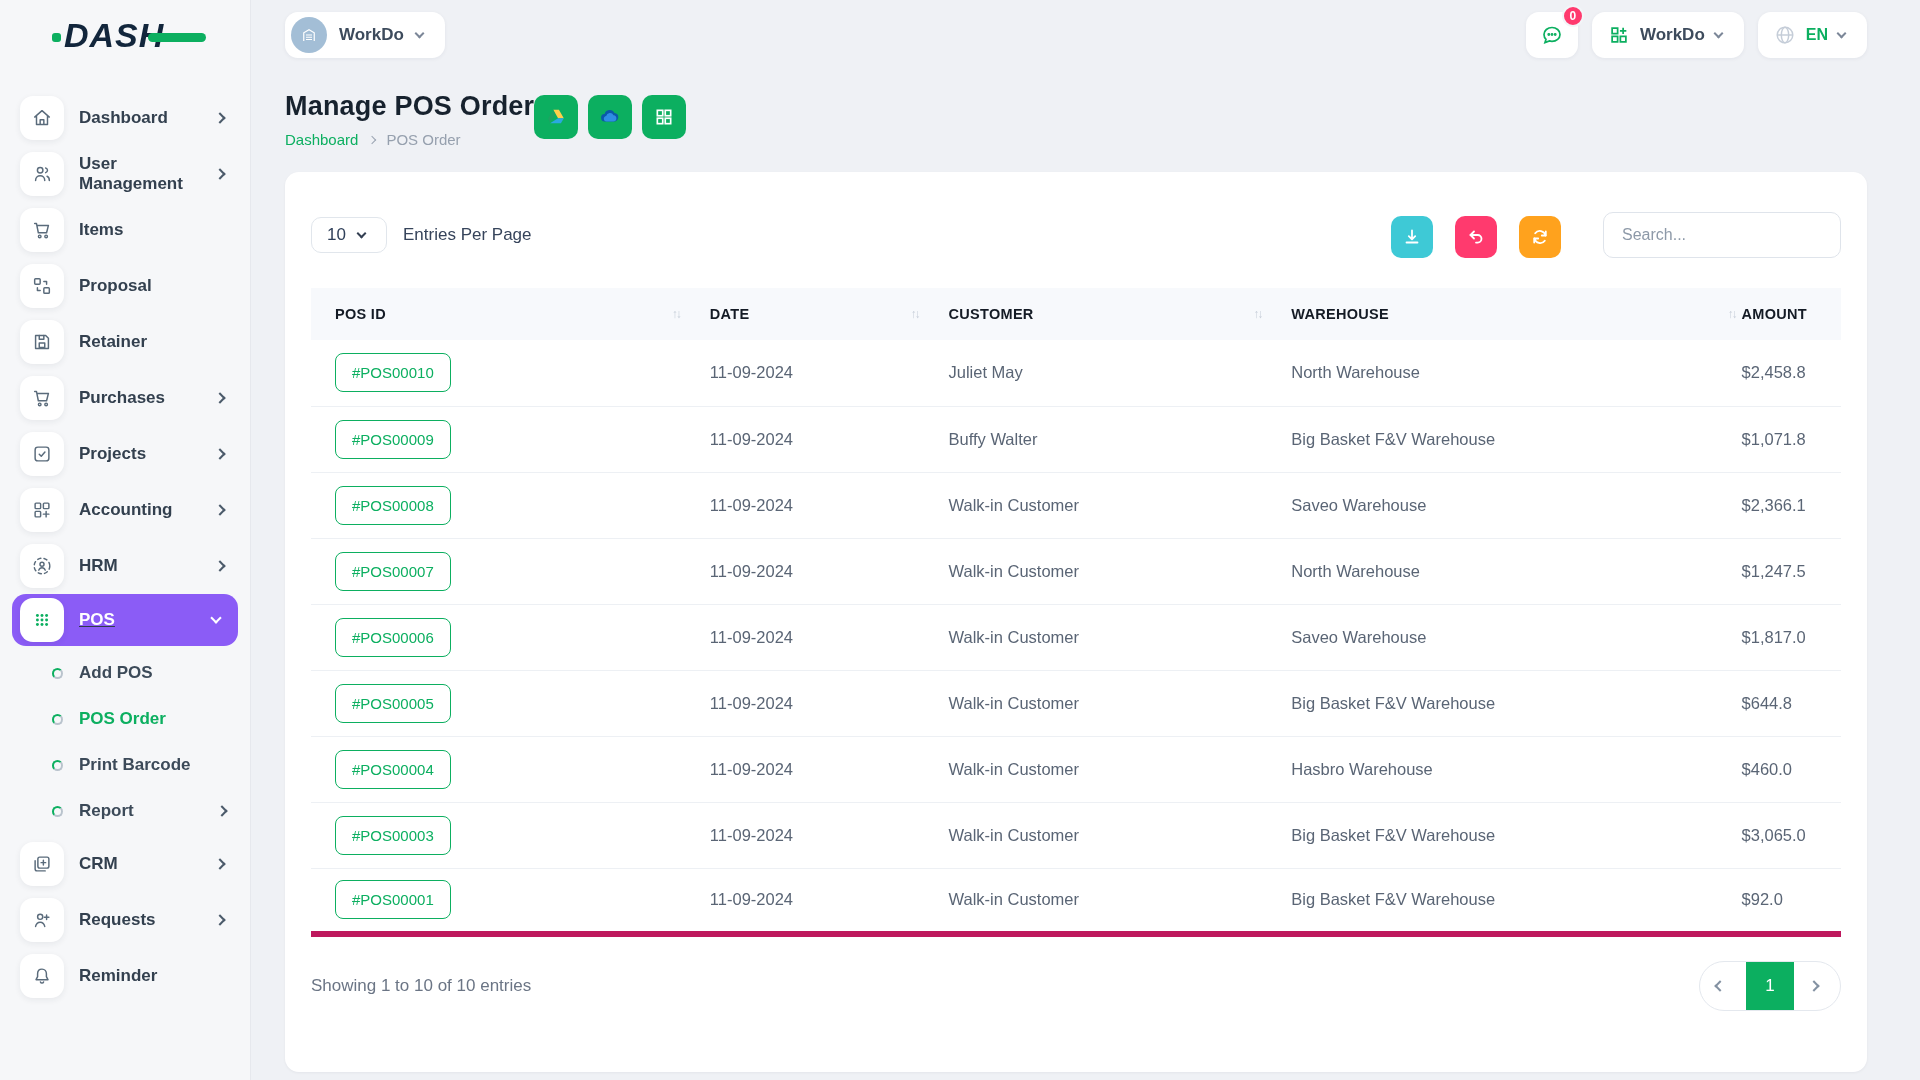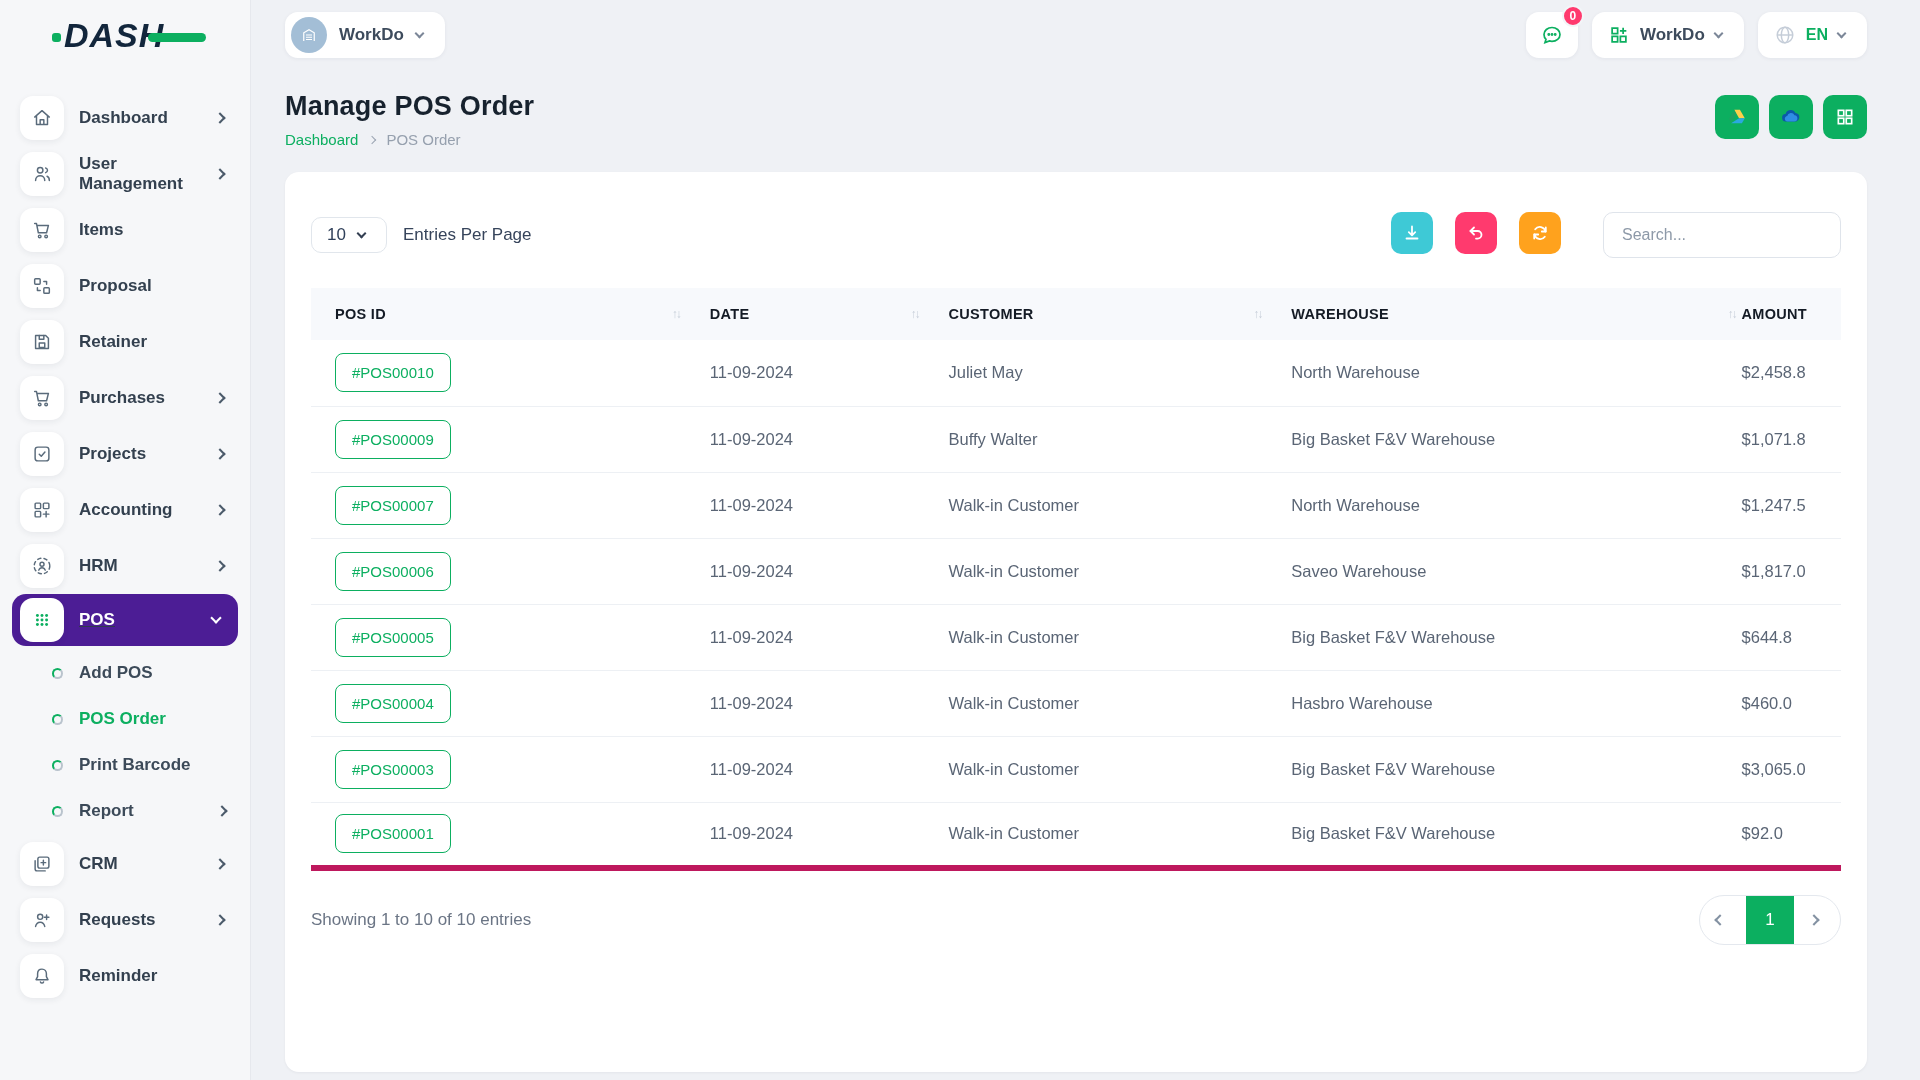--- a/index.html
+++ b/index.html
@@ -13,21 +13,21 @@
   .logo-dot { position:absolute; left:52px; top:33px; width:9px; height:9px; border-radius:3px; background:#0CAF60; }
   .logo-text { font-size:34px; font-weight:900; letter-spacing:1px; color:#12263c; font-style:italic; }
   .logo-bar { width:58px; height:9px; border-radius:5px; background:#0CAF60; margin-left:-16px; margin-top:4px; }
   .nav { padding-top:20px; }
   .nav-item { height:56px; display:flex; align-items:center; gap:15px; padding:0 20px 0 20px; cursor:pointer; }
   .chip { width:44px; height:44px; min-width:44px; border-radius:13px; background:#fff;
     box-shadow:0 2px 6px rgba(25,39,62,.07); display:flex; align-items:center; justify-content:center; }
   .nav-label { flex:1; font-size:17px; font-weight:600; color:#33404f; }
   .chev { width:8px; height:8px; border-right:2px solid #4b5a6a; border-bottom:2px solid #4b5a6a;
     transform:rotate(-45deg); margin-right:6px; }
-  .nav-item.active { background:#4c1d95; border-radius:14px; margin:0 12px; padding:0 12px 0 8px; height:52px;text-decoration:underline; }
+  .nav-item.active { background:#8b5cf6; border-radius:14px; margin:0 12px; padding:0 12px 0 8px; height:52px;text-decoration:underline; }
   .nav-item.active .nav-label { color:#fff; }
   .nav-item.active .chev { border-color:#fff; transform:rotate(45deg); margin-top:-4px; }
   .subnav { padding:4px 0 2px 0; }
   .sub-item { height:46px; display:flex; align-items:center; gap:16px; padding-left:52px; cursor:pointer; }
   .ring { width:11px; height:11px; border-radius:50%; border:2px solid #b9c3cd; border-top-color:#0CAF60; border-left-color:#0CAF60; }
   .sub-label { flex:1; font-size:17px; font-weight:600; color:#3c4a59; }
   .sub-item.active .sub-label { color:#0CAF60; }
   .sub-item .chev { margin-right:24px; }
   svg.lic { width:22px; height:22px; stroke:#5a6b7b; fill:none; stroke-width:1.6; stroke-linecap:round; stroke-linejoin:round; }
   .nav-item.active svg.lic { stroke:#0CAF60; }
@@ -46,39 +46,39 @@
   .badge-count { position:absolute; top:-7px; right:-6px; min-width:22px; height:22px; border-radius:50%;
     background:#FF3A6E; color:#fff; font-size:12px; font-weight:700; display:flex; align-items:center; justify-content:center;
     border:2px solid #f3f5f8; }
   .cw-pill { padding:0 18px; gap:10px; }
   .apps-pill { padding:0 16px; gap:10px; }
   .lang-pill { padding:0 16px; gap:10px; }
   .lang-code { font-size:16px; font-weight:700; color:#0CAF60; }
 
   
   .main { margin-left:250px; padding:21px 53px 0 35px; }
-  .page-head { display:flex; justify-content:space-between; align-items:flex-start; }
+  .page-head { display:flex; align-items:flex-start; }
   .page-title { font-size:27px; font-weight:700; color:#17222e; letter-spacing:.2px; }
   .breadcrumb { margin-top:9px; display:flex; align-items:center; gap:11px; font-size:15px; }
   .bc-link { color:#0CAF60; text-decoration:none; cursor:pointer; }
   .bc-sep { width:6px; height:6px; border-right:1.8px solid #9aa4b2; border-bottom:1.8px solid #9aa4b2; transform:rotate(-45deg); }
   .bc-current { color:#96a0ae; }
   .head-actions { display:flex; gap:10px; margin-top:4px; }
   .gbtn { width:44px; height:44px; border:none; border-radius:10px; background:#0CAF60; cursor:pointer;
     display:flex; align-items:center; justify-content:center; }
 
   
   .card { margin-top:24px; background:#fff; border-radius:14px; padding:40px 26px 30px 26px;
     box-shadow:0 1px 3px rgba(16,24,40,.05); min-height:900px; }
   .controls { display:flex; align-items:center; }
   .select { width:76px; height:36px; border:1px solid #e1e6ec; border-radius:10px; background:#fff;
     display:flex; align-items:center; justify-content:center; gap:12px; font-size:17px; color:#30405a; cursor:pointer; }
   .select .chev { width:7px; height:7px; transform:rotate(45deg); margin-top:-4px; border-color:#333f52; border-width:2px; }
   .entries-label { margin-left:16px; font-size:17px; color:#36445b; }
-  .controls-right { margin-left:auto; display:flex; align-items:flex-start; gap:22px;padding-left:36px; }
+  .controls-right { margin-left:auto; display:flex; align-items:flex-end; gap:22px;padding-left:36px; }
   .abtn { width:42px; height:42px; border:none; border-radius:10px; cursor:pointer;
     display:flex; align-items:center; justify-content:center; }
   .abtn.teal { background:#3EC9D6; } .abtn.pink { background:#FF3A6E; } .abtn.orange { background:#FFA21D; }
   .search { margin-left:20px; width:238px; height:46px; border:1px solid #dfe4eb; border-radius:10px;
     padding:0 18px; font-size:16px; color:#3c4a59; font-family:"Liberation Sans",sans-serif; outline:none; }
   .search::placeholder { color:#8d99a8; }
 
   
   table { width:100%; border-collapse:collapse; table-layout:fixed; margin-top:30px; }
   col.c1{width:24.5%} col.c2{width:15.6%} col.c3{width:22.4%} col.c4{width:31%} col.c5{width:6.5%}
@@ -438,20 +438,27 @@
           </tr>
 
           <tr>
             <td><span class="posbadge">#POS00009</span></td>
             <td>11-09-2024</td>
             <td>Buffy Walter</td>
             <td>Big Basket F&amp;V Warehouse</td>
             <td class="amount">$1,071.8</td>
           </tr>
 
+          <tr>
+            <td><span class="posbadge">#POS00008</span></td>
+            <td>11-09-2024</td>
+            <td>Walk-in Customer</td>
+            <td>Saveo Warehouse</td>
+            <td class="amount">$2,366.1</td>
+          </tr>
 
           <tr>
             <td><span class="posbadge">#POS00007</span></td>
             <td>11-09-2024</td>
             <td>Walk-in Customer</td>
             <td>North Warehouse</td>
             <td class="amount">$1,247.5</td>
           </tr>
 
           <tr>

